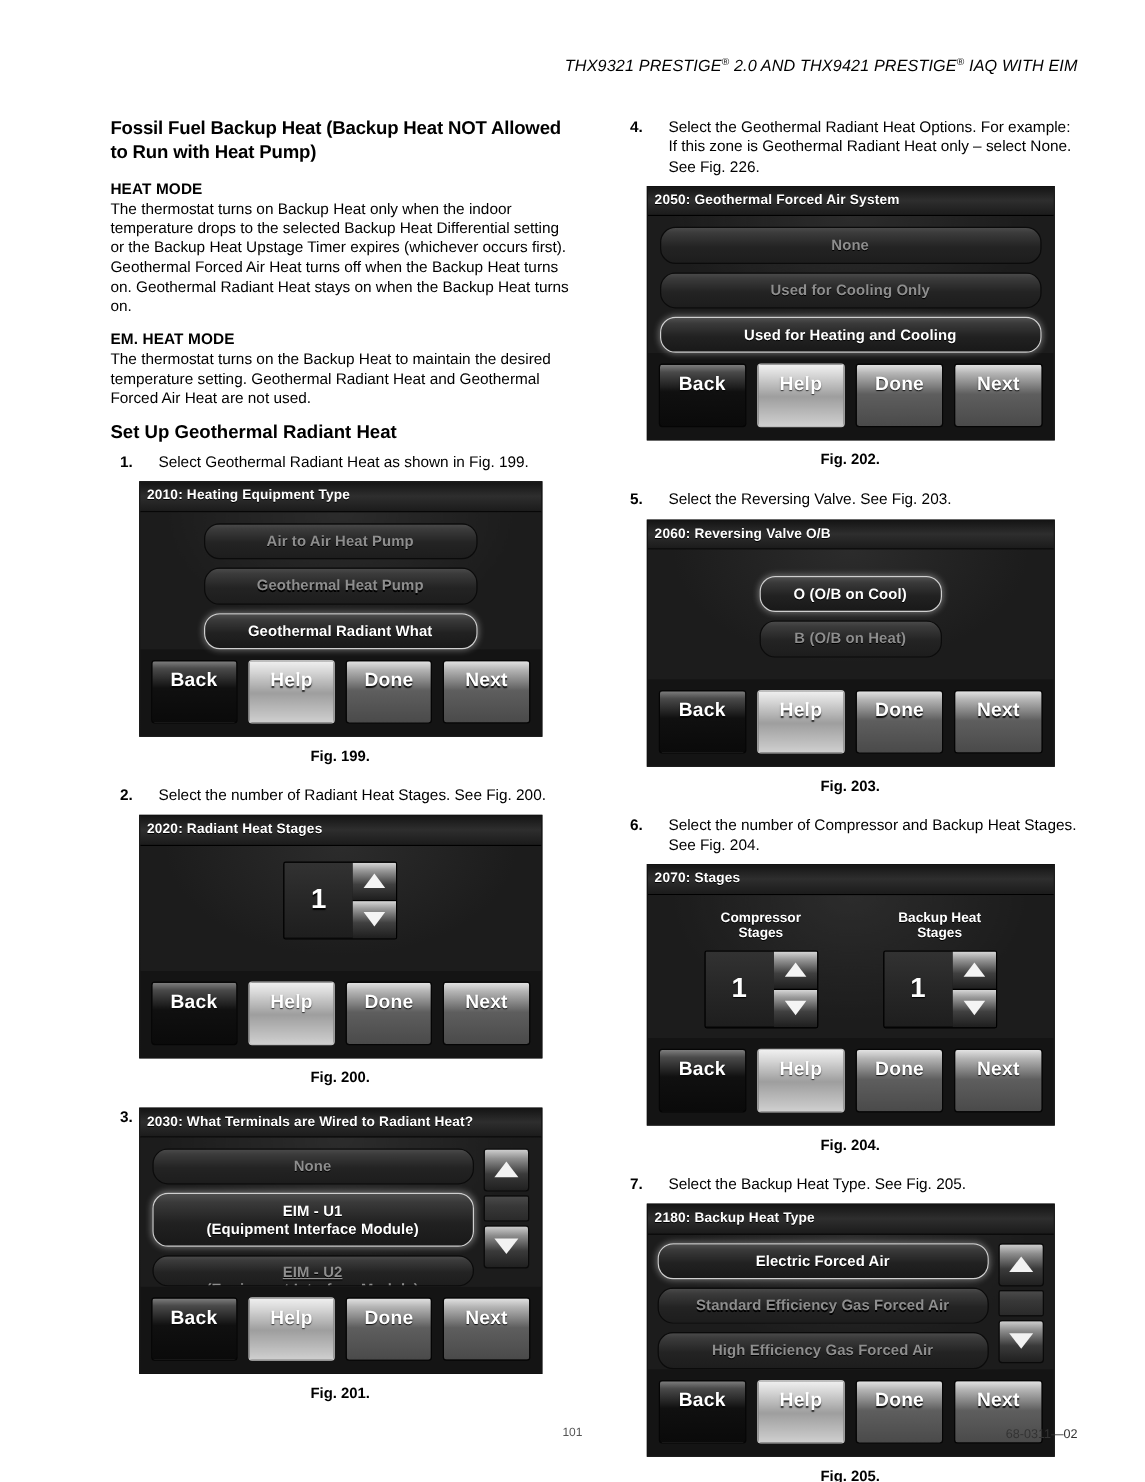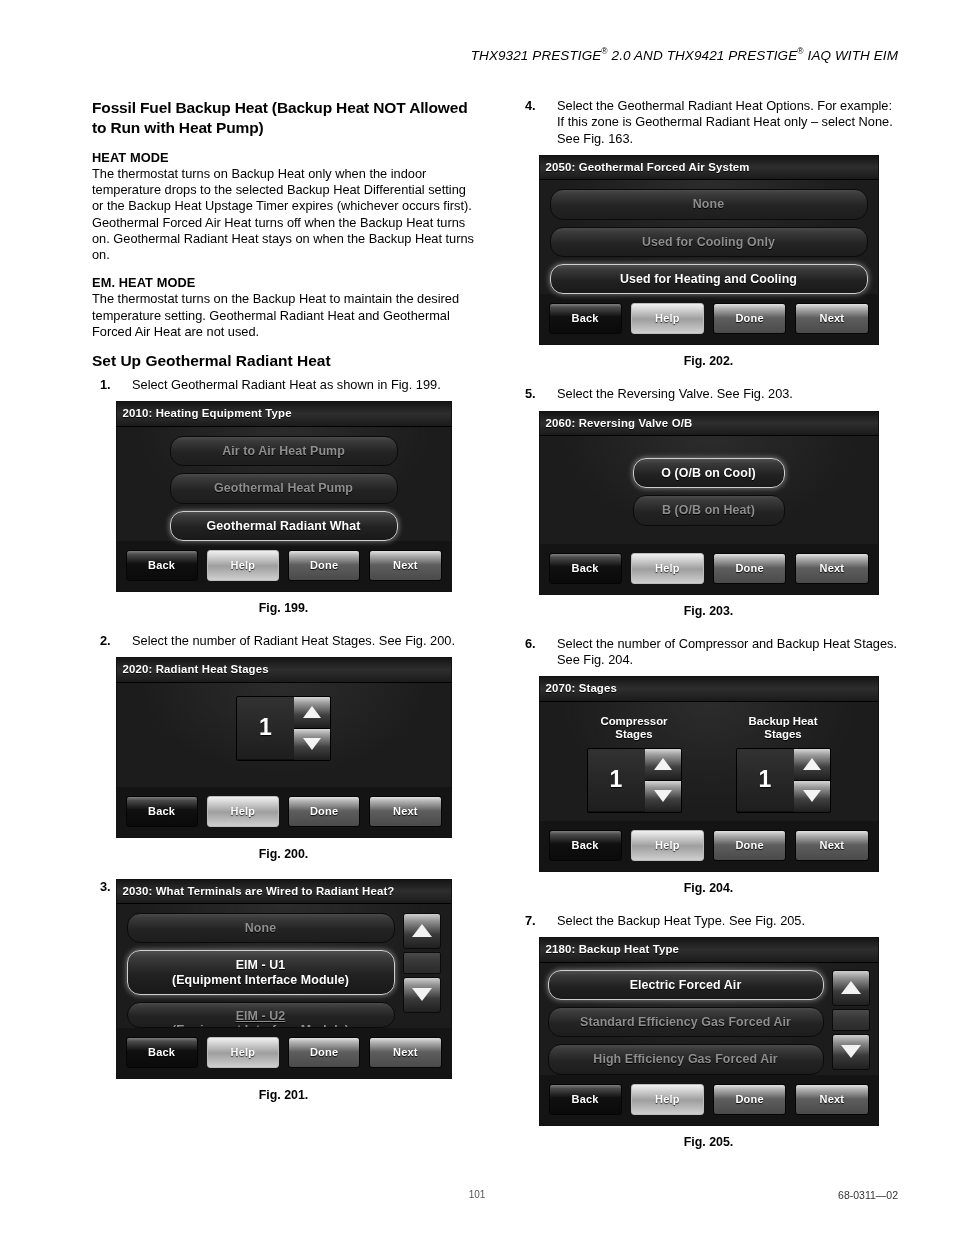--- a/index.html
+++ b/index.html
@@ -239,23 +239,23 @@
   
   .btn-bar {
     display: flex;
     gap: 9px;
     padding: 9px 9px 10px 9px;
     background: #141414;
   }
   .tbtn {
     flex: 1;
     text-align: center;
-    font-size: 11px;
-    font-weight: bold;
-    padding: 8px 0 9px 0;
+    font-size: 16px;
+    font-weight: bold;
+    padding: 8px 0 25px 0;
     border-radius: 3px;
     border: 1px solid #050505;
     color: #ffffff;
     text-shadow: 0 1px 1px rgba(0,0,0,.9);
     letter-spacing: .2px;
   }
   .tbtn.back {
     background: linear-gradient(180deg,#7e7e7e 0%, #4a4a4a 12%, #101010 44%, #0a0a0a 100%);
   }
   .tbtn.help {
@@ -400,21 +400,21 @@
       </div>
       <div class="fig-caption">Fig. 201.</div>
     </div>
 
   </div>
 
   <div class="col col-right">
 
     <div class="step">
       <span class="num">4.</span>
-      <span>Select the Geothermal Radiant Heat Options. For example: If this zone is Geothermal Radiant Heat only – select None. See Fig. 163.</span>
+      <span>Select the Geothermal Radiant Heat Options. For example: If this zone is Geothermal Radiant Heat only – select None. See Fig. 226.</span>
     </div>
 
     <div class="figure">
       <div class="tstat tstat-wide">
         <div class="tstat-title">2050: Geothermal Forced Air System</div>
         <div class="tstat-body">
           <div class="opt-col">
             <div class="opt dim">None</div>
             <div class="opt dim">Used for Cooling Only</div>
             <div class="opt sel">Used for Heating and Cooling</div>

